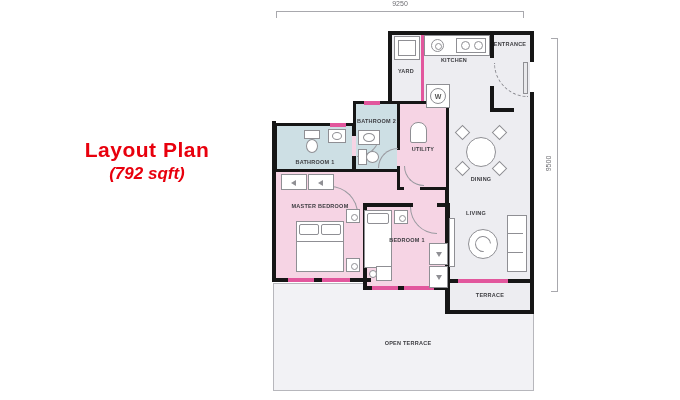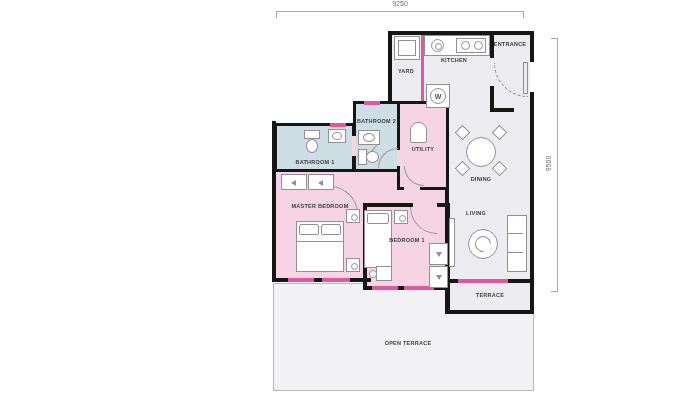--- a/index.html
+++ b/index.html
@@ -36,20 +36,22 @@
   .washer-w{position:absolute;left:3px;top:3px;width:16px;height:16px;border:1px solid #8f8f94;border-radius:50%;
        font-size:7px;font-weight:bold;color:#555;text-align:center;line-height:16px;box-sizing:border-box;}
   .pillow{position:absolute;background:#fff;border:1px solid #8f8f94;box-sizing:border-box;border-radius:2px;}
 </style>
 </head>
 <body>
 
 <div class="stage">
 
   <div class="title">
+    <div class="t1">Layout Plan</div>
+    <div class="t3">(792 sqft)</div>
   </div>
 
   <div class="dimlab" style="left:276px;top:0;width:248px;">9250</div>
   <div class="dimline dim-top" style="left:276px;top:11px;width:248px;height:7px;"></div>
   <div class="dimline dim-right" style="left:551px;top:38px;width:7px;height:254px;"></div>
   <div class="dimlab" style="left:528px;top:160px;width:40px;transform:rotate(-90deg);">9500</div>
 
   <div class="floor" style="left:273px;top:283px;width:261px;height:108px;background:#f2f2f5;border:1px solid #b7b7bc;box-sizing:border-box;"></div>
 
   <div class="floor" style="left:390px;top:33px;width:142px;height:80px;background:#ededf1;"></div>

